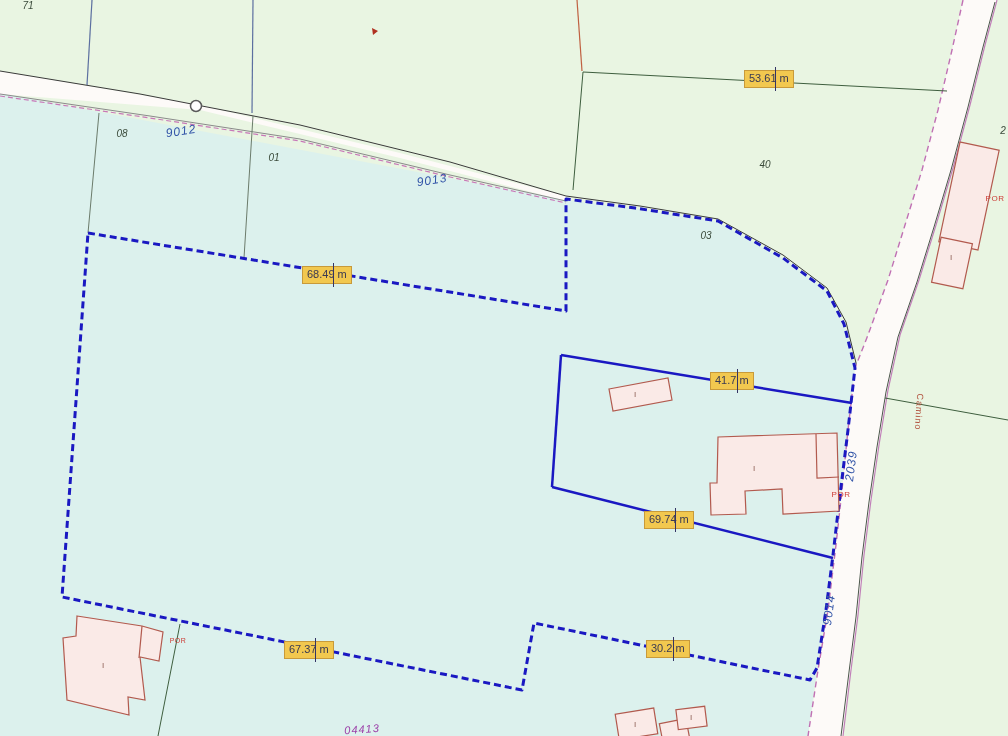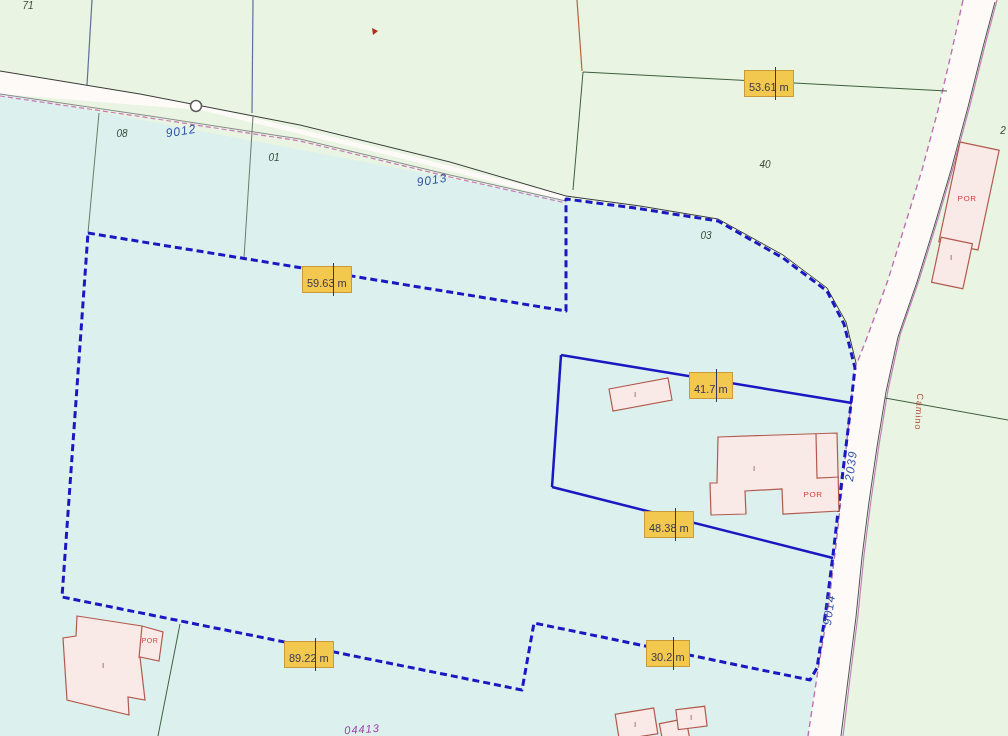--- a/index.html
+++ b/index.html
@@ -11,32 +11,32 @@
     background:#E9F5E2;
     cursor:crosshair;
   }
   #map-canvas svg{position:absolute;left:0;top:0;}
   .lab{position:absolute;transform:translate(-50%,-50%);white-space:nowrap;pointer-events:none;}
   .meas{
     background:#F2C84F;
     border:1px solid #C89A3A;
     color:#3A3A52;
     font-size:11px;
-    padding:10px 4px 2px 4px;
+    padding:1px 4px 2px 4px;
     line-height:13px;
     transform:none;
   }
   .meas.t{position:absolute;}
   .meas.t::after{
     content:"";position:absolute;left:63%;top:-4px;bottom:-4px;width:1px;background:#343464;
   }
   .roadlab{color:#3355A8;font-style:italic;font-size:12px;letter-spacing:1px;}
   .parcelnum{color:#3A4A3A;font-style:italic;font-size:10px;}
   .bldg-i{color:#8A5A50;font-size:8px;}
-  .bldg-por{color:#CC3B35;font-size:8px;letter-spacing:0.5px;}
+  .bldg-por{color:#CC3B35;font-size:8px;letter-spacing:0.5px;margin-left:28px;}
   .purplelab{color:#9B3FA8;font-style:italic;font-size:11px;letter-spacing:1px;}
   .caminolab{color:#B1503C;font-size:9px;letter-spacing:1px;}
 </style>
 </head>
 <body>
 
 <div id="map-canvas">
 
   <svg width="1008" height="736" viewBox="0 0 1008 736">
 
@@ -84,27 +84,27 @@
     </g>
 
     <circle cx="196" cy="106" r="5.5" fill="#FDFDFD" stroke="#5A5A5A" stroke-width="1.5"></circle>
 
     <polygon points="372,28 378,31 373,35" fill="#B03020"></polygon>
   </svg>
 
   <div class="meas t" style="left:744px;top:70px">53.61 m</div>
   <div class="meas" style="left:552px;top:183px">52.91 m</div>
   <div class="meas" style="left:861px;top:224px">46.83 m</div>
-  <div class="meas t" style="left:302px;top:266px">59.63 m</div>
-  <div class="meas t" style="left:689px;top:372px">41.7 m</div>
+  <div class="meas t" style="left:302px;top:266px">68.49 m</div>
+  <div class="meas t" style="left:710px;top:372px">41.7 m</div>
   <div class="meas" style="left:50px;top:393px">52.01 m</div>
   <div class="meas" style="left:534px;top:420px">20.19 m</div>
-  <div class="meas t" style="left:644px;top:511px">48.38 m</div>
+  <div class="meas t" style="left:644px;top:511px">69.74 m</div>
   <div class="meas" style="left:793px;top:624px">17.02 m</div>
-  <div class="meas t" style="left:284px;top:641px">89.22 m</div>
+  <div class="meas t" style="left:284px;top:641px">67.37 m</div>
   <div class="meas" style="left:509px;top:644px">9.64 m</div>
   <div class="meas t" style="left:646px;top:640px">30.2 m</div>
 
   <div class="lab roadlab" style="left:181px;top:131px;transform:translate(-50%,-50%) rotate(-9deg)">9012</div>
   <div class="lab roadlab" style="left:432px;top:180px;transform:translate(-50%,-50%) rotate(-9deg)">9013</div>
   <div class="lab roadlab" style="left:829px;top:610px;transform:translate(-50%,-50%) rotate(-83deg)">9014</div>
   <div class="lab roadlab" style="left:851px;top:466px;transform:translate(-50%,-50%) rotate(-83deg)">2039</div>
   <div class="lab caminolab" style="left:919px;top:412px;transform:translate(-50%,-50%) rotate(94deg)">Camino</div>
   <div class="lab purplelab" style="left:362px;top:729px;transform:translate(-50%,-50%) rotate(-4deg)">04413</div>
 

